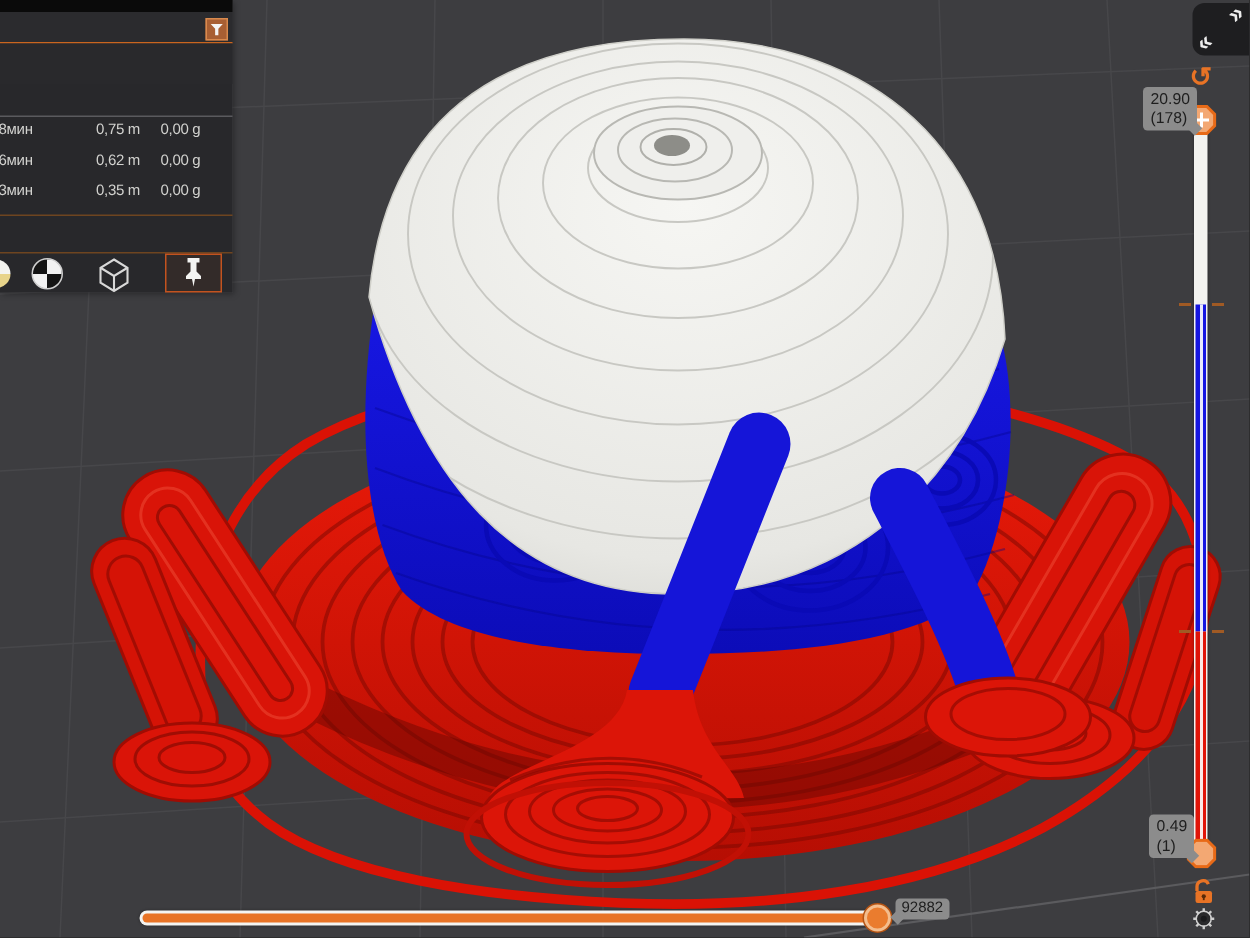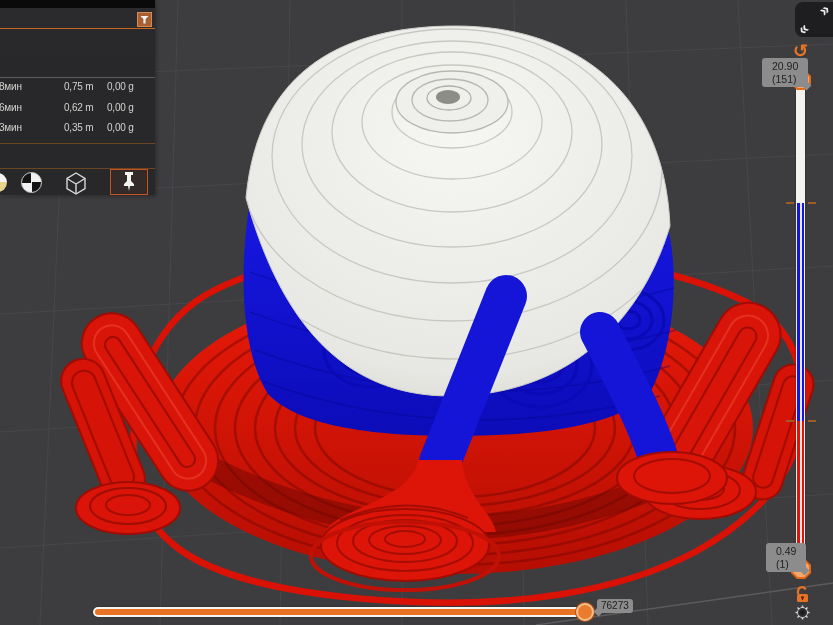--- a/index.html
+++ b/index.html
@@ -65,21 +65,21 @@
     clip-path:polygon(30% 0,70% 0,100% 30%,100% 70%,70% 100%,30% 100%,0 70%,0 30%);
     background:#e86a17;}
   .vhandle .inner{position:absolute;left:2px;top:2px;width:16px;height:16px;
     clip-path:polygon(30% 0,70% 0,100% 30%,100% 70%,70% 100%,30% 100%,0 70%,0 30%);
     background:#f3a873;}
   .vhandle .plus-h{position:absolute;left:5px;top:9px;width:10px;height:2px;background:#fff;}
   .vhandle .plus-v{position:absolute;left:9px;top:5px;width:2px;height:10px;background:#fff;}
 
   
   .tooltip{position:absolute;background:#8c8c8c;color:#1e1e1e;font-size:10.5px;line-height:1.2;
-    padding:2px 10px;border-radius:3px;z-index:8;text-align:left;white-space:nowrap;}
+    padding:2px 5px;border-radius:3px;z-index:8;text-align:left;white-space:nowrap;}
   .tooltip:after{content:"";position:absolute;width:7px;height:7px;background:#8c8c8c;
     transform:rotate(45deg);}
   .tt-top{left:762px;top:58px;}   .tt-top:after{right:-2px;bottom:-2px;}
   .tt-bottom{left:766px;top:543px;} .tt-bottom:after{right:-2px;bottom:-2px;}
   .tt-move{left:597px;top:599px;padding:1px 4px;font-size:10px;} .tt-move:after{left:-2px;bottom:-2px;}
 
   
   .lock-icon{position:absolute;left:794px;top:586px;z-index:7;cursor:pointer;}
   .gear-icon{position:absolute;left:795px;top:605px;z-index:7;cursor:pointer;}
 
@@ -301,21 +301,21 @@
 
   <div class="collapse-btn">
     <span class="chev-a">»</span>
     <span class="chev-b">«</span>
   </div>
 
   <div class="undo-icon">↺</div>
 
   <div class="tooltip tt-top">
     <div>20.90</div>
-    <div>(151)</div>
+    <div>(178)</div>
   </div>
 
   <div class="vtrack">
     <div class="vseg blue" style="background:#1515e0"></div>
     <div class="vseg red" style="background:#e01408"></div>
     <div class="vcenterline"></div>
   </div>
   <div class="vtick" style="left:786px;top:202px"></div>
   <div class="vtick" style="left:808px;top:202px"></div>
   <div class="vtick" style="left:786px;top:420px"></div>
@@ -353,16 +353,16 @@
       </g>
       <circle cx="7.5" cy="7.5" r="2" fill="#1a1a1c"></circle>
     </svg>
   </div>
 
   <div class="htrack">
     <div class="hfill"></div>
   </div>
   <div class="hhandle"></div>
   <div class="tooltip tt-move">
-    <span>76273</span>
+    <span>92882</span>
   </div>
 
 </div>
 
 </body></html>

